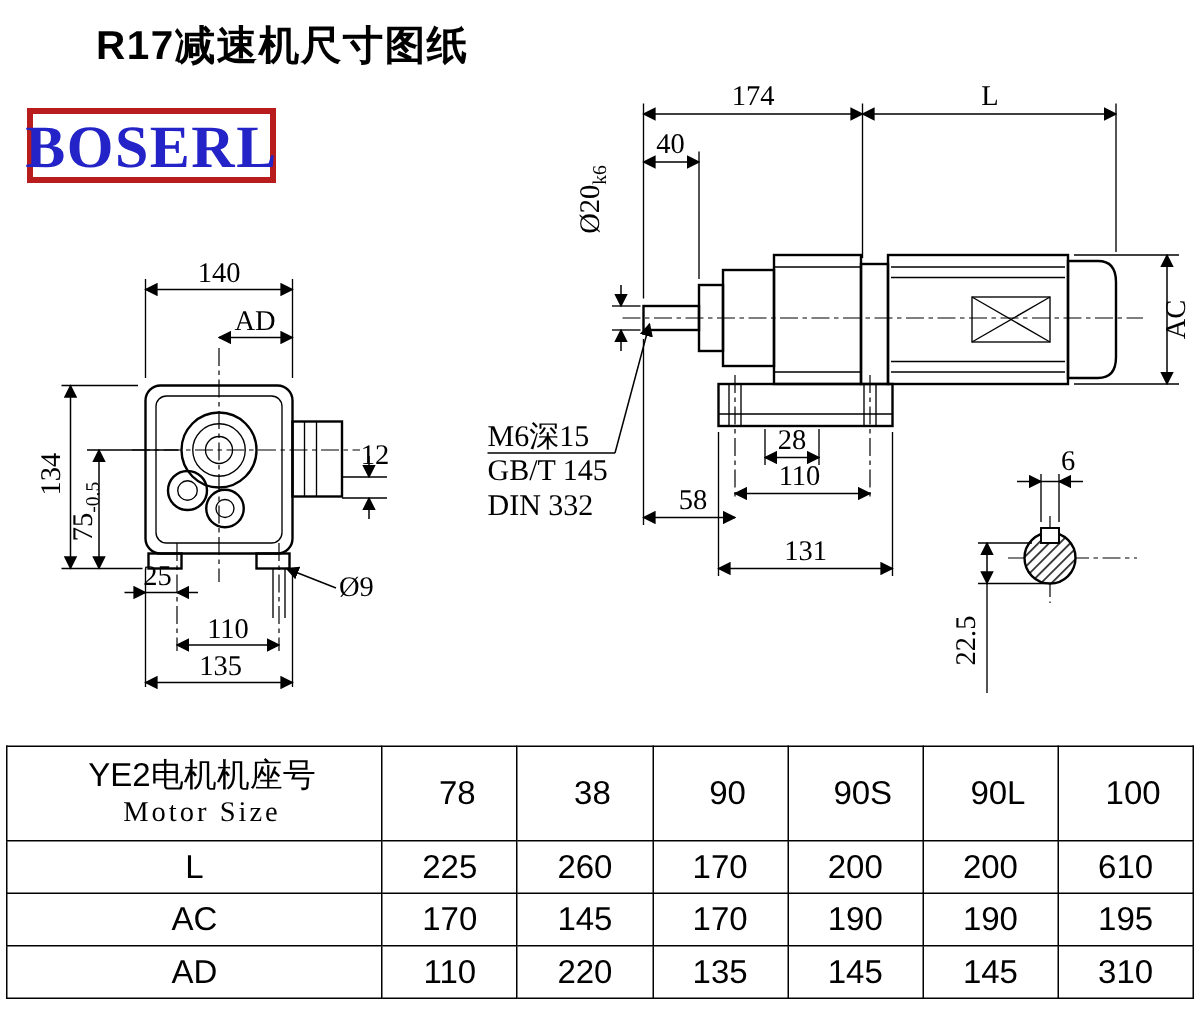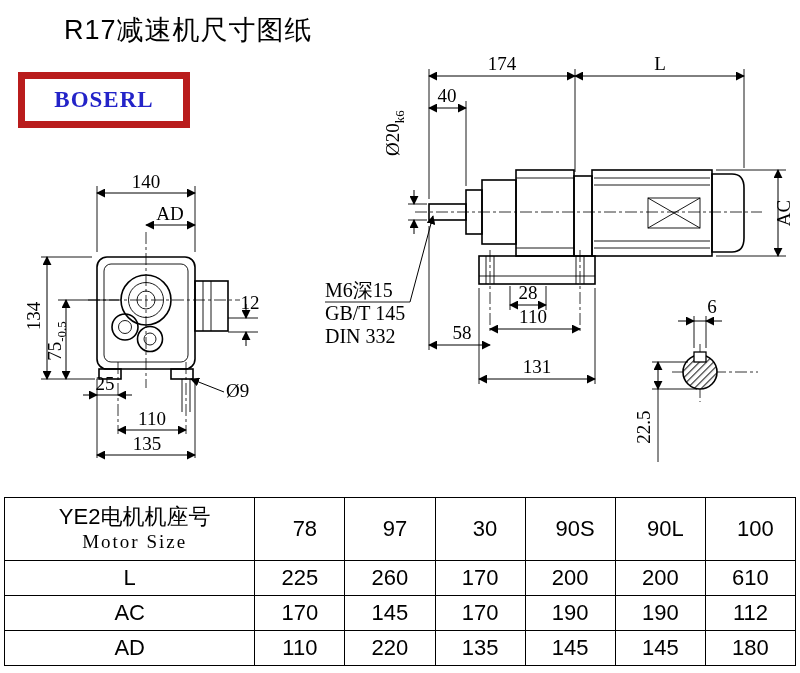--- a/index.html
+++ b/index.html
@@ -1,22 +1,22 @@
 <!DOCTYPE html>
 <html><head>
 <meta charset="utf-8">
 <style>
   html,body{margin:0;padding:0;background:#ffffff;}
   .page{position:relative;width:800px;height:673px;background:#fff;overflow:hidden;
         font-family:"Liberation Sans",sans-serif;color:#000;}
-  .title{position:absolute;left:64px;top:12px;font-size:27px;font-weight:400;
+  .title{position:absolute;left:64px;top:12px;font-size:27px;font-weight:700;
          letter-spacing:1px;color:#000;text-align:center;}
   .logo{position:absolute;left:18px;top:72px;width:158px;height:42px;
-        border:7px solid #b91c1c;display:flex;align-items:center;justify-content:center;
-        font-family:"Liberation Serif",serif;font-weight:700;font-size:23px;
+        border:4px solid #b91c1c;display:flex;align-items:center;justify-content:center;
+        font-family:"Liberation Serif",serif;font-weight:700;font-size:40px;
         color:#2323c8;letter-spacing:1px;}
   .drawing{position:absolute;left:0;top:0;width:800px;height:497px;}
 
   
   .ol{fill:none;stroke:#000;stroke-width:1.6;}
   .tl{fill:none;stroke:#000;stroke-width:0.9;}
   .dim{fill:none;stroke:#000;stroke-width:1;}
   .cl{fill:none;stroke:#000;stroke-width:0.8;stroke-dasharray:12 3 3 3;}
   .dt{font-family:"Liberation Serif",serif;font-size:19px;fill:#000;}
   .nt{font-family:"Liberation Serif",serif;font-size:20px;fill:#000;}
@@ -232,49 +232,49 @@
         <col style="width:90px">
         <col style="width:90px">
     </colgroup>
     <tbody>
       <tr class="hdr">
         <td>
           <div class="hdr-cn">YE2电机机座号</div>
           <div class="hdr-en">Motor Size</div>
         </td>
         <td>78</td>
-        <td>97</td>
-        <td>30</td>
+        <td>38</td>
+        <td>90</td>
         <td>90S</td>
         <td>90L</td>
         <td>100</td>
       </tr>
       <tr class="row">
         <td>L</td>
         <td>225</td>
         <td>260</td>
         <td>170</td>
         <td>200</td>
         <td>200</td>
         <td>610</td>
       </tr>
       <tr class="row">
         <td>AC</td>
         <td>170</td>
         <td>145</td>
         <td>170</td>
         <td>190</td>
         <td>190</td>
-        <td>112</td>
+        <td>195</td>
       </tr>
       <tr class="row">
         <td>AD</td>
         <td>110</td>
         <td>220</td>
         <td>135</td>
         <td>145</td>
         <td>145</td>
-        <td>180</td>
+        <td>310</td>
       </tr>
     </tbody>
   </table>
 
 </div>
 
 </body></html>

